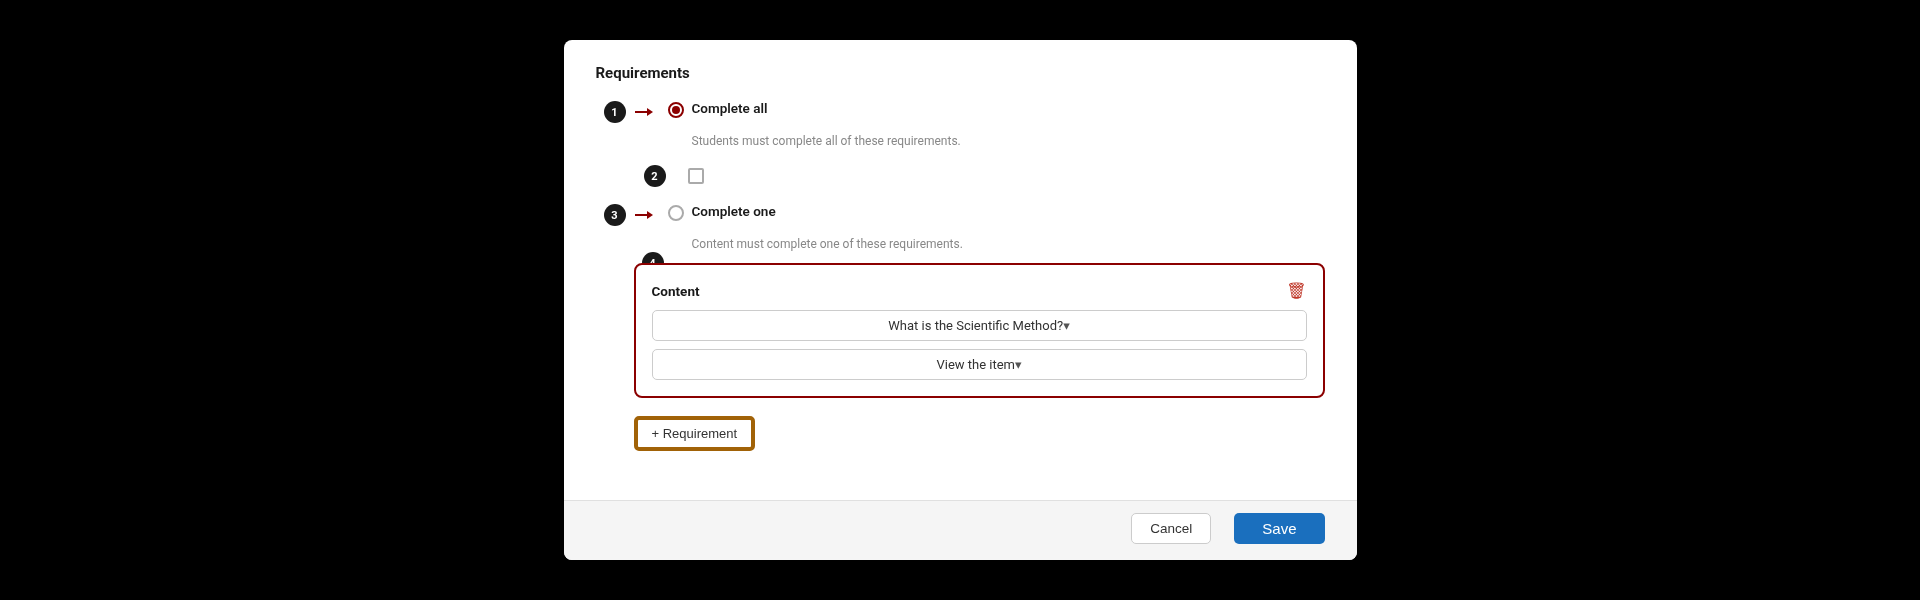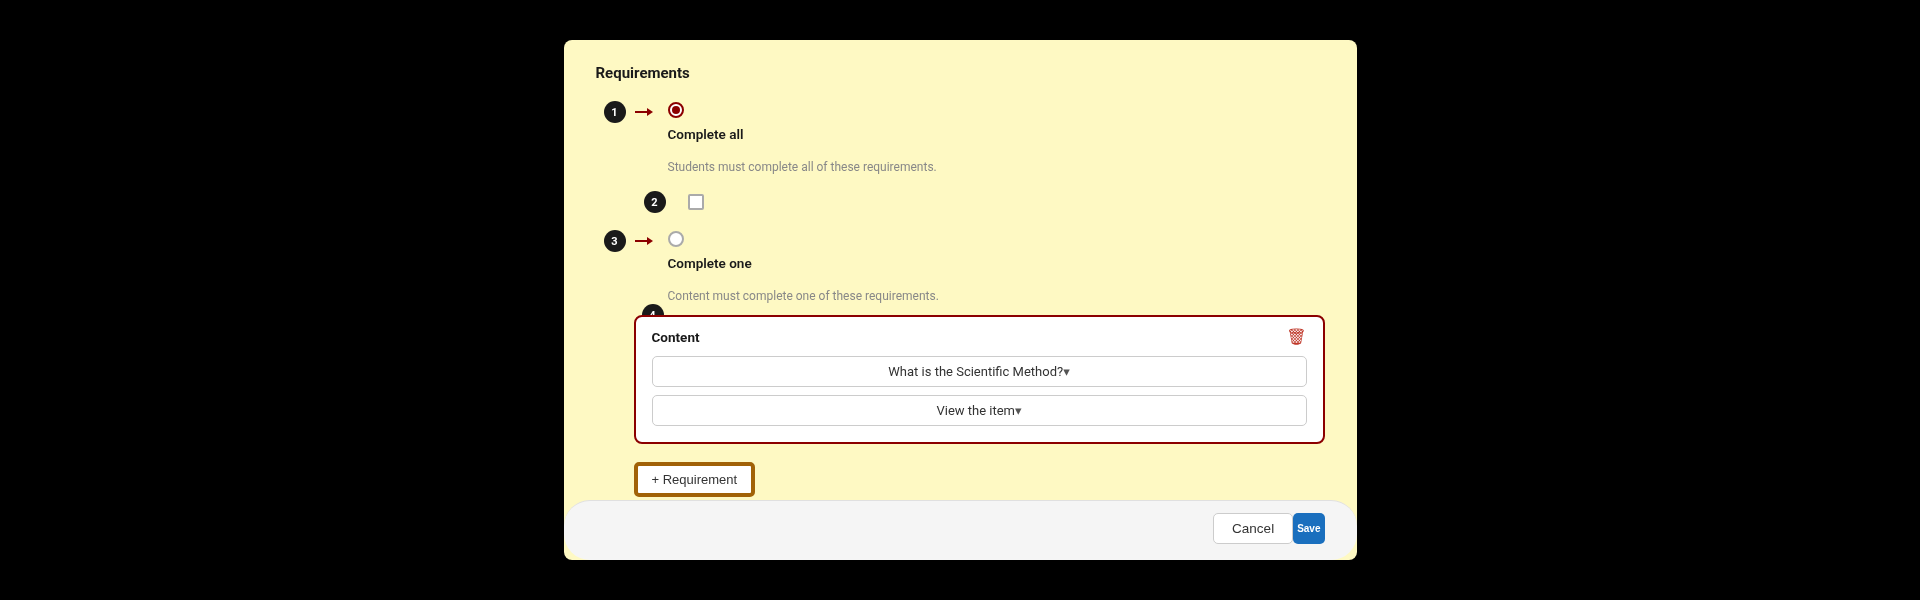--- a/index.html
+++ b/index.html
@@ -10,43 +10,43 @@
       background: #000;
       display: flex;
       align-items: center;
       justify-content: center;
       font-family: -apple-system, BlinkMacSystemFont, 'Segoe UI', Roboto, sans-serif;
     }
 
     .modal-backdrop {
       width: 793px;
       height: 520px;
-      background: #fef9c3;
+      background: #ffffff;
       border-radius: 8px;
       box-shadow: 0 4px 32px rgba(0,0,0,0.35);
       display: flex;
       flex-direction: column;
       overflow: hidden;
       position: relative;
     }
 
     .modal-body {
       flex: 1;
       padding: 24px 32px 0 32px;
       overflow-y: auto;
     }
 
     .modal-footer {
       padding: 12px 32px 16px 32px;
       background: #f5f5f5;
       display: flex;
       justify-content: flex-end;
-      gap: 0;
+      align-items: center;
+      gap: 23px;
       border-top: 1px solid #e0e0e0;
-      border-radius: 26px;
     }
 
     .section-title {
       font-size: 15px;
       font-weight: 700;
       color: #1a1a1a;
       margin-bottom: 14px;
     }
 
     .radio-option {
@@ -85,21 +85,20 @@
     }
 
     .arrow-indicator svg {
       display: block;
     }
 
     .radio-wrapper {
       display: flex;
       align-items: flex-start;
       gap: 8px;
-      flex-direction: column;
     }
 
     .radio-circle {
       width: 16px;
       height: 16px;
       border-radius: 50%;
       border: 2px solid #8b0000;
       background: #fff;
       flex-shrink: 0;
       margin-top: 2px;
@@ -160,21 +159,21 @@
     }
 
     .requirements-outer {
       position: relative;
       padding-left: 38px;
     }
 
     .requirement-card {
       border: 2px solid #8b0000;
       border-radius: 8px;
-      padding: 10px 16px 16px 16px;
+      padding: 16px 16px 16px 16px;
       margin-top: 8px;
       margin-bottom: 14px;
       background: #fff;
       position: relative;
     }
 
     .card-header {
       display: flex;
       justify-content: space-between;
       align-items: center;
@@ -238,27 +237,27 @@
       padding: 7px 18px;
       border: 1px solid #ccc;
       border-radius: 5px;
       background: #fff;
       font-size: 13.5px;
       color: #333;
       cursor: pointer;
     }
 
     .btn-save {
-      padding: 7px 4px;
+      padding: 7px 28px;
       border: none;
       border-radius: 5px;
       background: #1a6fbe;
       color: #fff;
-      font-size: 10px;
-      font-weight: 700;
+      font-size: 15px;
+      font-weight: 400;
       cursor: pointer;
     }
 
     .badge-4 {
       position: absolute;
       left: 8px;
       top: -12px;
     }
   </style>
 </head>

